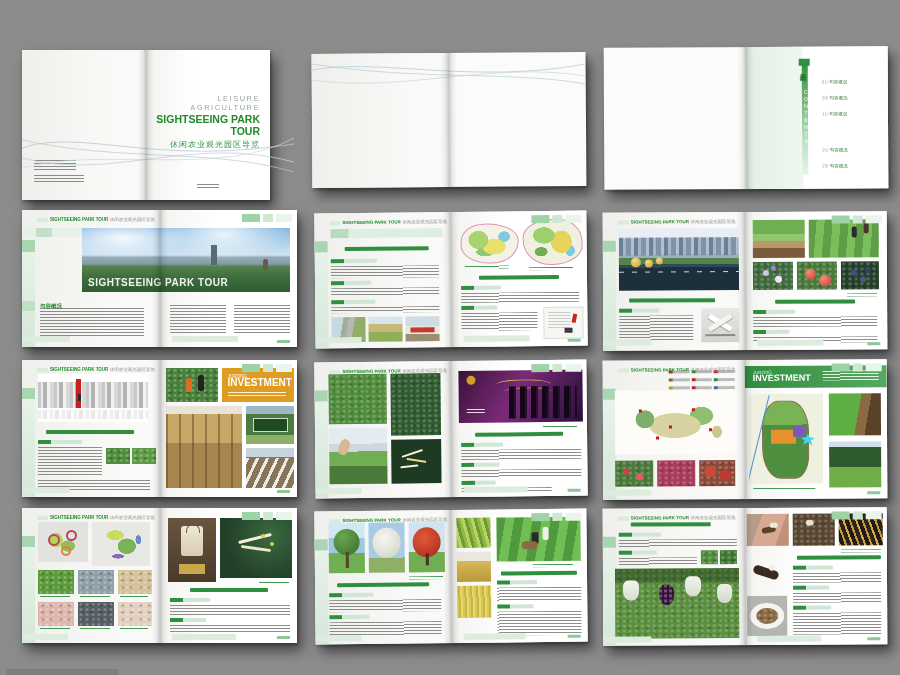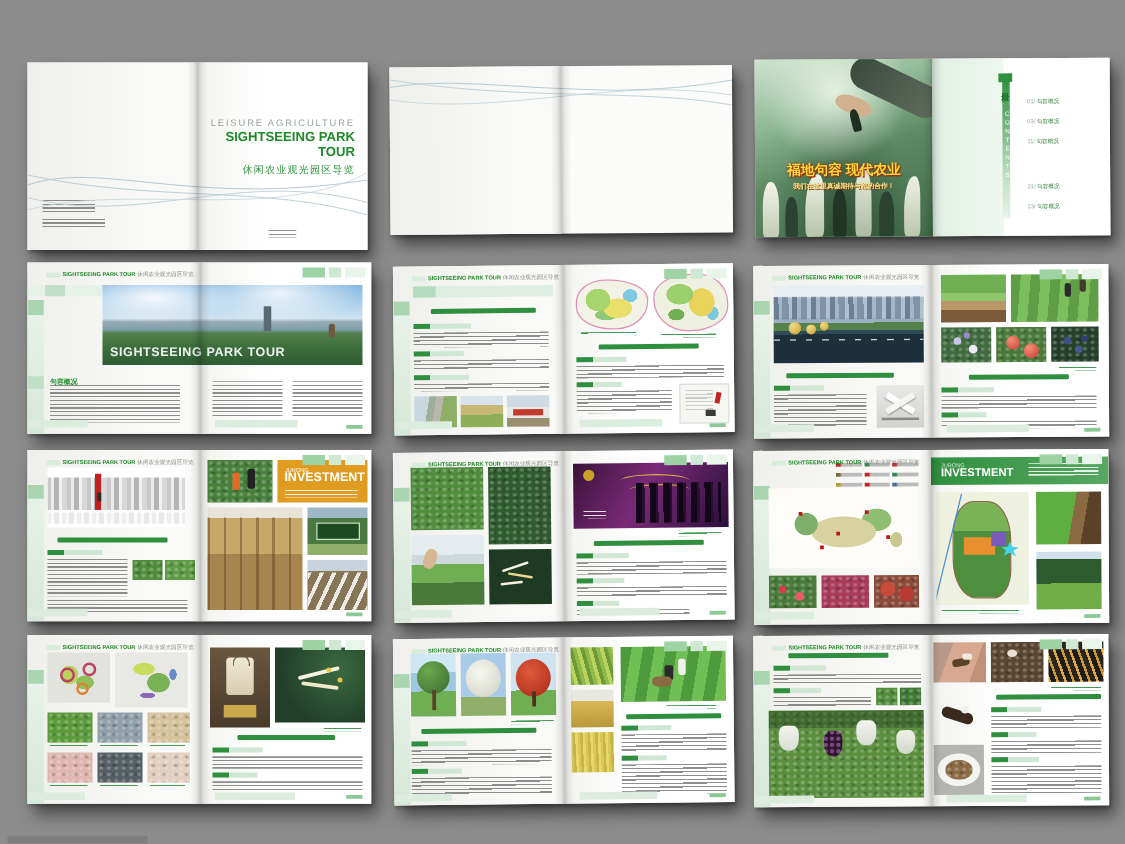--- a/index.html
+++ b/index.html
@@ -39,21 +39,21 @@
 .idbar{position:absolute;left:608px;top:646px;width:286px;height:22px;z-index:20;background:rgba(42,42,42,.45);
   color:#dedede;font-size:13px;line-height:22px;text-align:center;letter-spacing:.2px}
 .wmfaint{position:absolute;left:6px;bottom:0;width:112px;height:6px;background:rgba(60,60,60,.18);z-index:19}
 svg{position:absolute}
 </style>
 </head>
 <body>
 
 <div id="stage">
 
-  <div class="book" style="left:22px;top:50px;width:272px;height:150px">
+  <div class="book" style="left:22px;top:50px;width:248px;height:150px">
     <div class="pg l">
       <div class="tl" style="left:12px;top:110px;width:42px;height:10px"></div>
       <div class="tl" style="left:12px;top:125px;width:50px;height:7px"></div>
     </div>
     <div class="pg r">
       <div class="abs" style="right:10px;top:44px;text-align:right">
         <div style="font-size:7.5px;letter-spacing:1.5px;color:#9aa3a3">LEISURE  AGRICULTURE</div>
         <div style="font-size:10.5px;font-weight:bold;color:#1f8a27;margin-top:1px">SIGHTSEEING PARK TOUR</div>
         <div style="font-size:8px;letter-spacing:1px;color:#2f9440;margin-top:2px">休闲农业观光园区导览</div>
       </div>
@@ -72,35 +72,20 @@
     <div class="pg l"></div>
     <svg width="274" height="60" viewBox="0 0 274 60">
       <path d="M0,16 C70,4 160,32 274,12" stroke="#b9cdd6" stroke-width=".8" fill="none"></path>
       <path d="M0,26 C90,40 180,8 274,24" stroke="#c6d6dc" stroke-width=".7" fill="none"></path>
       <path d="M0,10 C110,28 200,18 274,32" stroke="#b9cdd6" stroke-width=".7" fill="none"></path>
     </svg>
     <div class="gutter"></div>
   </div>
 
   <div class="book" style="left:604px;top:47px;width:284px;height:142px;transform:rotate(-.3deg)">
-    <div class="pg l" style="background:linear-gradient(160deg,#cfe3cf 0%,#8fb894 30%,#5d8a63 55%,#3f6b47 100%)">
-      <div class="abs" style="left:0;right:0;top:0;bottom:0;background:radial-gradient(circle at 45% 18%,rgba(240,250,235,.85),transparent 42%),radial-gradient(ellipse at 50% 100%,rgba(10,25,12,.45),transparent 55%)"></div>
-      <div class="abs" style="top:10px;right:-10px;width:78px;height:26px;background:linear-gradient(100deg,#3a4a3c,#606e60);border-radius:13px;transform:rotate(26deg)"></div>
-      <div class="abs" style="top:30px;right:48px;width:30px;height:14px;background:#d2b28e;border-radius:45%;transform:rotate(20deg)"></div>
-      <div class="abs" style="top:40px;right:58px;width:7px;height:18px;background:#1e2e20;border-radius:40% 40% 20% 20%;transform:rotate(-14deg)"></div>
-      <div class="abs" style="left:4%;bottom:0;width:13px;height:44px;background:linear-gradient(#f2f5e8,#c2cbb4);border-radius:45% 45% 12% 12%"></div>
-      <div class="abs" style="left:17%;bottom:0;width:10px;height:32px;background:#2c4230;border-radius:45% 45% 12% 12%"></div>
-      <div class="abs" style="left:28%;bottom:0;width:15px;height:50px;background:linear-gradient(#eef2e2,#b8c4ac);border-radius:60% 30% 14% 14%"></div>
-      <div class="abs" style="left:44%;bottom:0;width:11px;height:38px;background:#223626;border-radius:45% 45% 12% 12%"></div>
-      <div class="abs" style="left:56%;bottom:0;width:13px;height:56px;background:linear-gradient(#e8eedd,#aebaa2);border-radius:45% 45% 12% 12%"></div>
-      <div class="abs" style="left:70%;bottom:0;width:12px;height:36px;background:#2c4230;border-radius:45% 45% 12% 12%"></div>
-      <div class="abs" style="left:84%;bottom:0;width:13px;height:48px;background:linear-gradient(#edf1e0,#bcc6ae);border-radius:60% 30% 14% 14%"></div>
-      <div class="abs" style="left:0;right:0;top:57%;text-align:center;font-weight:bold;font-size:11px;color:#ffd83d;text-shadow:1px 1px 0 #a03000,0 0 2px #7a2800">福地句容  现代农业</div>
-      <div class="microC" style="position:absolute;left:0;right:0;top:70%;color:#ffe98a;font-weight:bold;text-shadow:1px 1px 0 #7a2800">我们在这里真诚期待与您的合作！</div>
-    </div>
     <div class="pg r">
       <div class="abs" style="left:0;top:0;bottom:0;width:40%;background:linear-gradient(90deg,#e2efe5,#eff7f0)"></div>
       <div class="abs" style="left:56px;top:16px;bottom:14px;width:6px;background:linear-gradient(#2f8f3f,#bfe0c4 70%,#e6f3e9)"></div>
       <div class="abs" style="left:53px;top:12px;width:11px;height:7px;background:#2f8f3f"></div>
       <div class="abs vtxt" style="left:52px;top:22px;font-weight:bold;font-size:7px;color:#1f7a2a">目录</div>
       <div class="abs vtxt" style="left:57px;top:42px;font-size:5px;letter-spacing:1px;color:#fff">CONTENTS</div>
       <div class="abs" style="left:76px;top:24px"><span class="micro"><span style="color:#9aa0a0">01/</span> <span style="color:#2f7a36">句容概况</span></span></div>
       <div class="abs" style="left:76px;top:40px"><span class="micro"><span style="color:#9aa0a0">03/</span> <span style="color:#2f7a36">句容概况</span></span></div>
       <div class="abs" style="left:76px;top:56px"><span class="micro"><span style="color:#9aa0a0">11/</span> <span style="color:#2f7a36">句容概况</span></span></div>
       <div class="abs" style="left:76px;top:92px"><span class="micro"><span style="color:#9aa0a0">21/</span> <span style="color:#2f7a36">句容概况</span></span></div>

